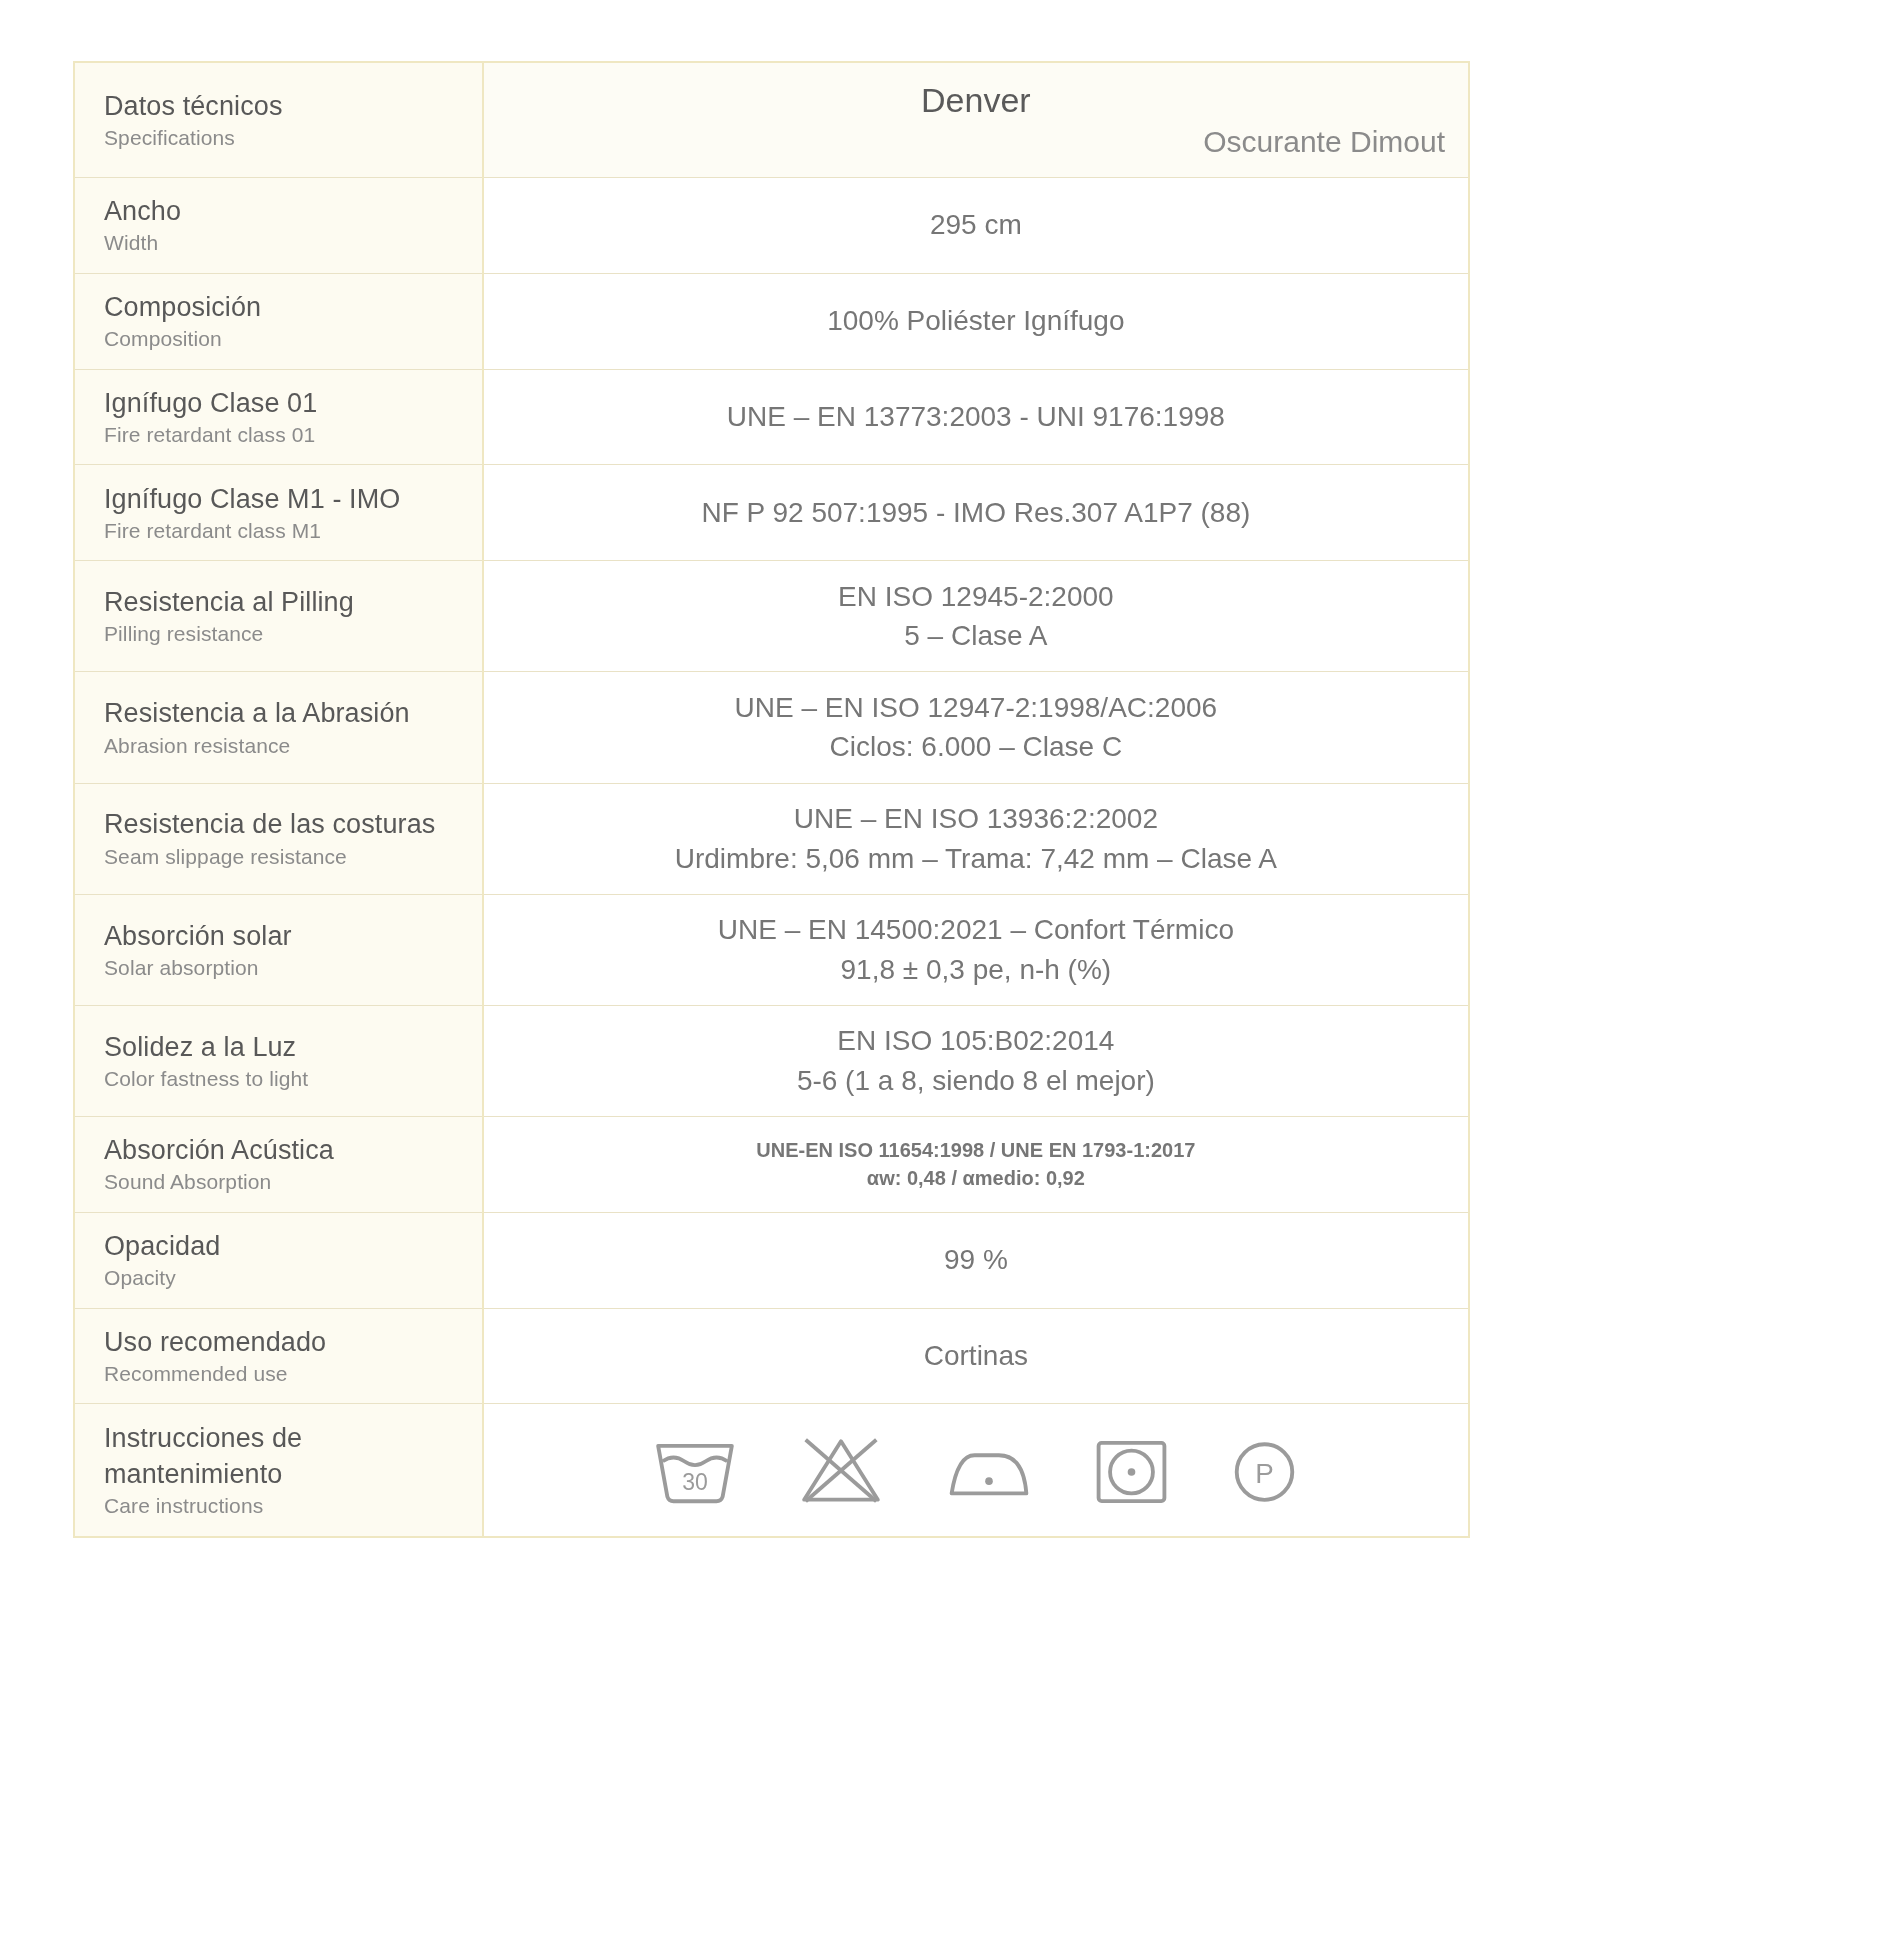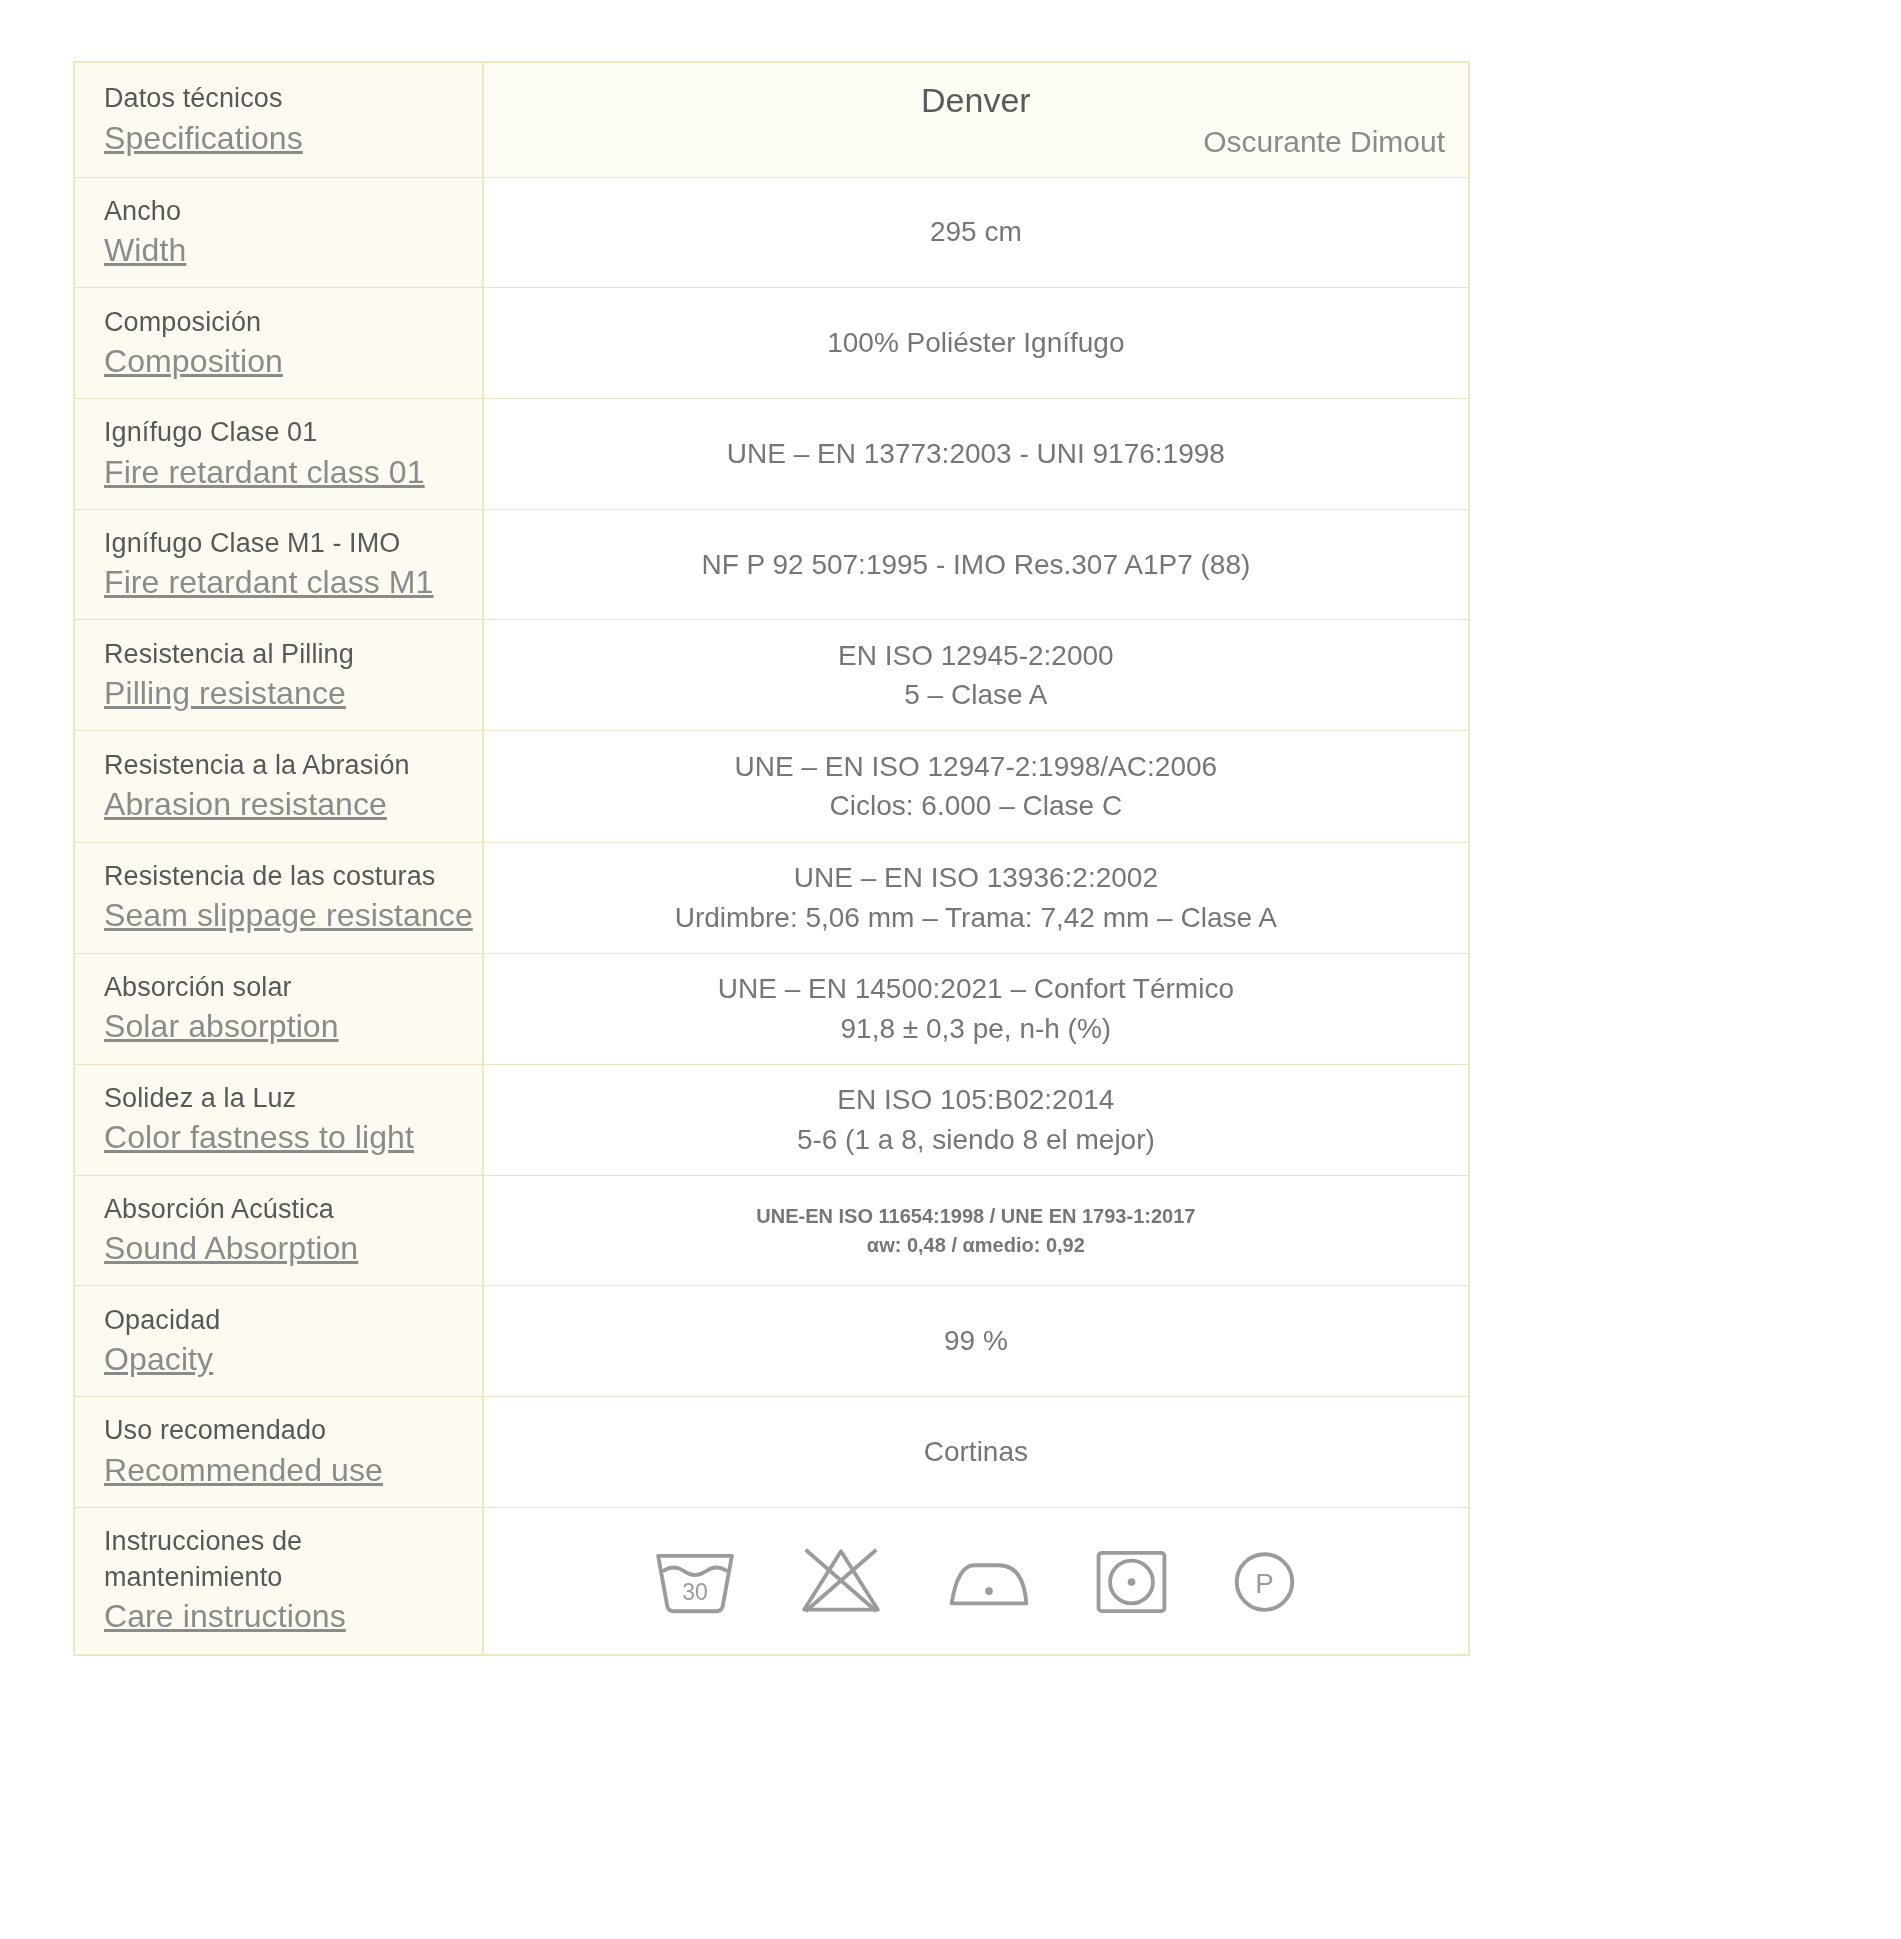--- a/index.html
+++ b/index.html
@@ -69,25 +69,24 @@
     padding: 15.3px 23px;
   }
 
   .es {
     font-size: 27px;
     color: #585858;
     line-height: 1.34;
     letter-spacing: 0.1px;
   }
   .en {
-    font-size: 32px;
+    font-size: 21px;
     color: #8b8b8b;
     line-height: 1.34;
     letter-spacing: 0.1px;
-    text-decoration: underline;
   }
 
   .header-title {
     font-size: 34px;
     color: #5a5a5a;
     line-height: 1.3;
     text-align: center;
   }
   .header-sub {
     font-size: 30px;

